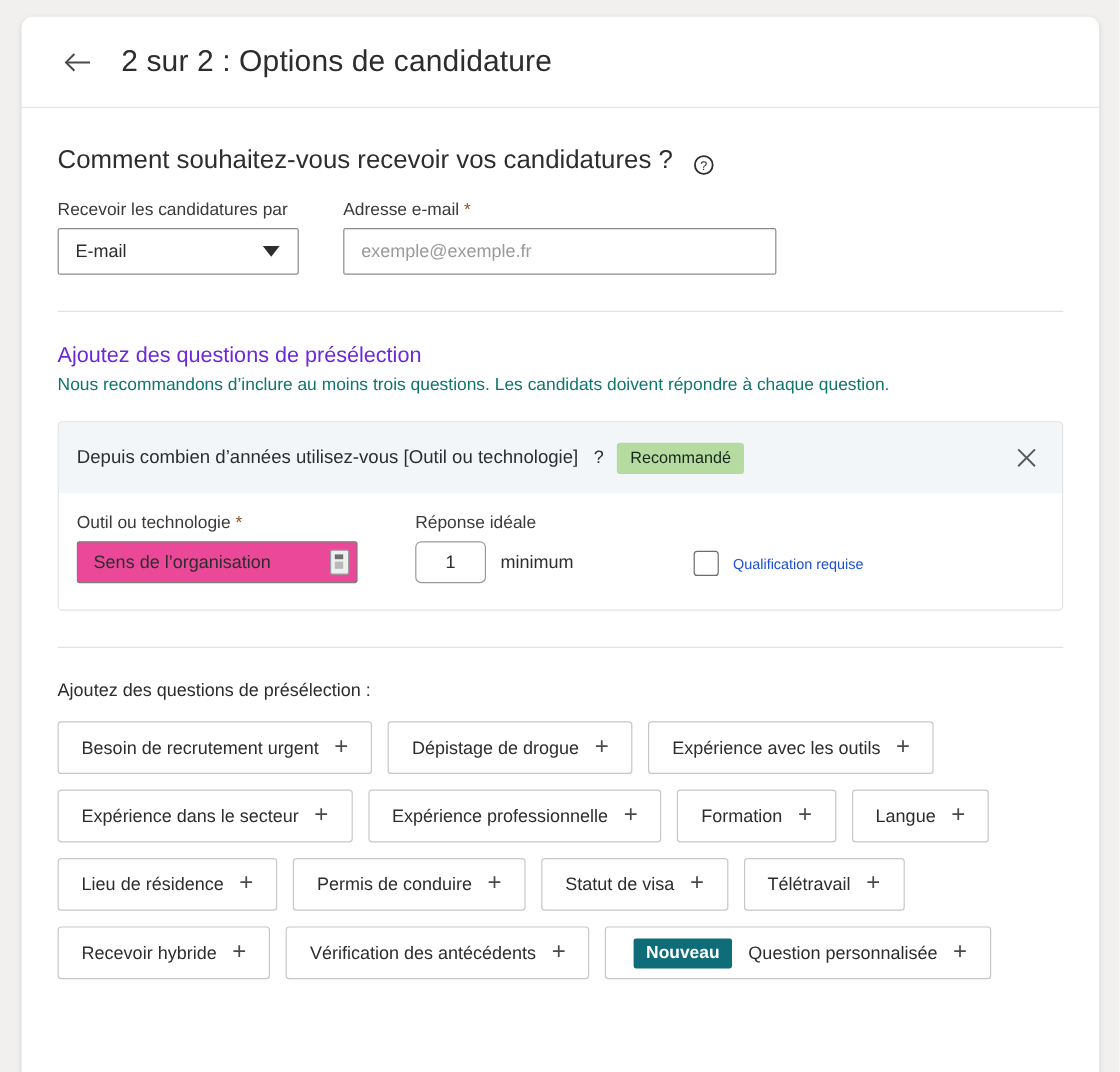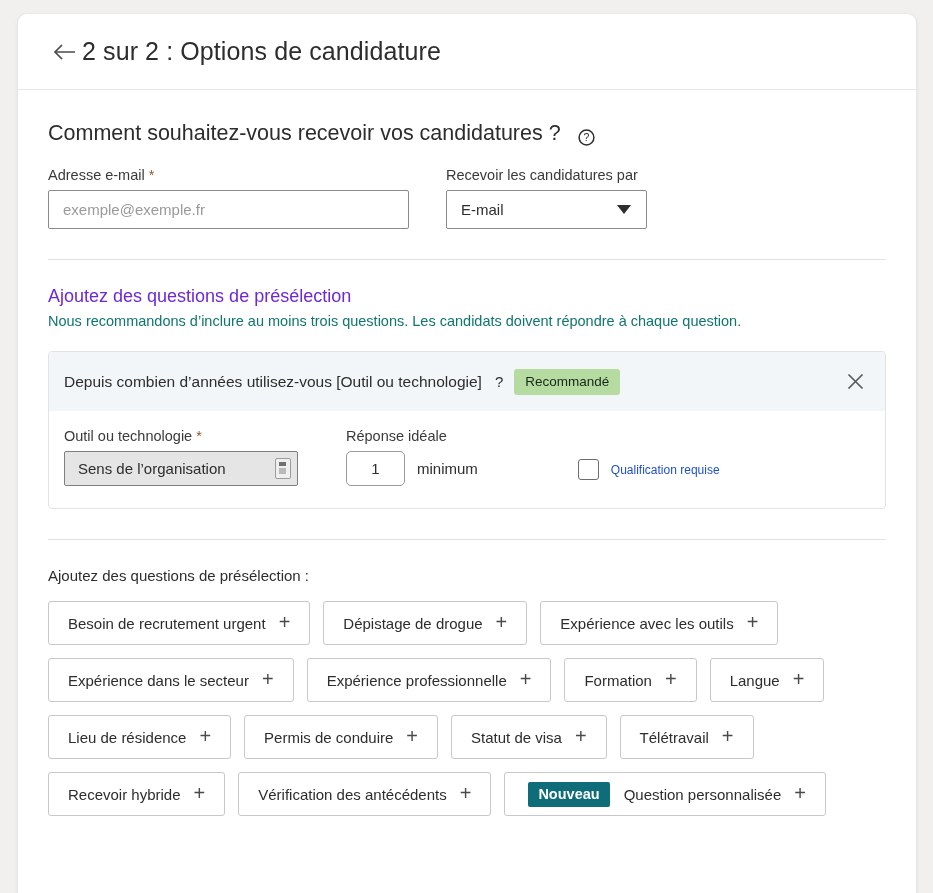--- a/index.html
+++ b/index.html
@@ -46,20 +46,21 @@
     align-items: center;
     justify-content: center;
     cursor: pointer;
     color: #4a4a4a;
     flex: none;
   }
   .page-title {
     font-size: 25px;
     font-weight: 400;
     color: #2d2d2d;
+    margin-left: 19px;
     letter-spacing: 0.1px;
     white-space: nowrap;
   }
 
   
   .content {
     padding: 0 30px;
   }
 
   .h2 {
@@ -204,21 +205,21 @@
     border: 1px solid #7e7e7e;
     border-radius: 2px;
     display: flex;
     align-items: center;
     justify-content: space-between;
     padding: 0 6px 0 13px;
     box-sizing: border-box;
     font-size: 15px;
     color: #2d2d2d;
     cursor: pointer;
-    background: #e5e5e5;
+    background: #ec4899;
   }
   .autofill-icon {
     width: 14px; height: 19px;
     border: 1px solid #9c9c9c;
     border-radius: 2px;
     background: #efefef;
     position: relative;
     flex: none;
   }
   .autofill-icon::before {
@@ -338,33 +339,33 @@
       <span class="help-icon">
         <svg width="17" height="17" viewBox="0 0 17 17" aria-hidden="true">
           <circle cx="8.5" cy="8.5" r="7.4" fill="none" stroke="#2d2d2d" stroke-width="1.5"></circle>
           <text x="8.5" y="12.4" font-size="10.5" font-family="Liberation Sans, sans-serif" text-anchor="middle" fill="#2d2d2d">?</text>
         </svg>
       </span>
     </h2>
 
     <div class="field-row">
       <div class="field">
+        <span class="field-label">Recevoir les candidatures par</span>
+        <div class="select-box">
+          <span>E-mail</span>
+          <span class="caret"></span>
+        </div>
+      </div>
+
+      <div class="field">
         <span class="field-label">
           <span>Adresse e-mail</span>
           <span class="req-star">*</span>
         </span>
         <input class="text-input" type="text" placeholder="exemple@exemple.fr" style="">
-      </div>
-
-      <div class="field">
-        <span class="field-label">Recevoir les candidatures par</span>
-        <div class="select-box">
-          <span>E-mail</span>
-          <span class="caret"></span>
-        </div>
       </div>
     </div>
 
     <div class="divider"></div>
 
     <h3 class="h3">Ajoutez des questions de présélection</h3>
     <p class="sub">Nous recommandons d’inclure au moins trois questions. Les candidats doivent répondre à chaque question.</p>
 
     <div class="qcard">
       <div class="qcard-head">

